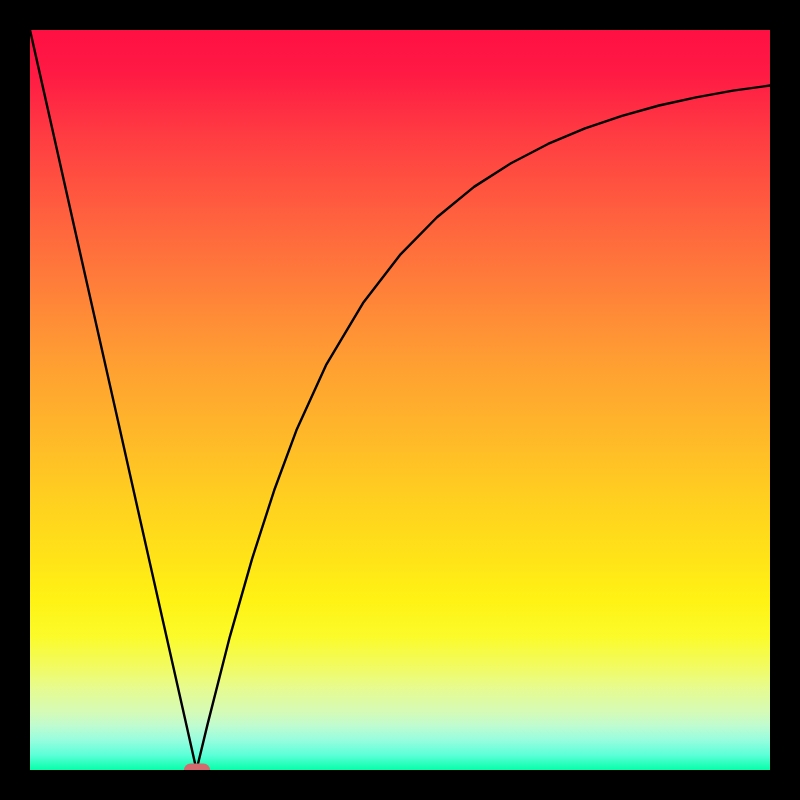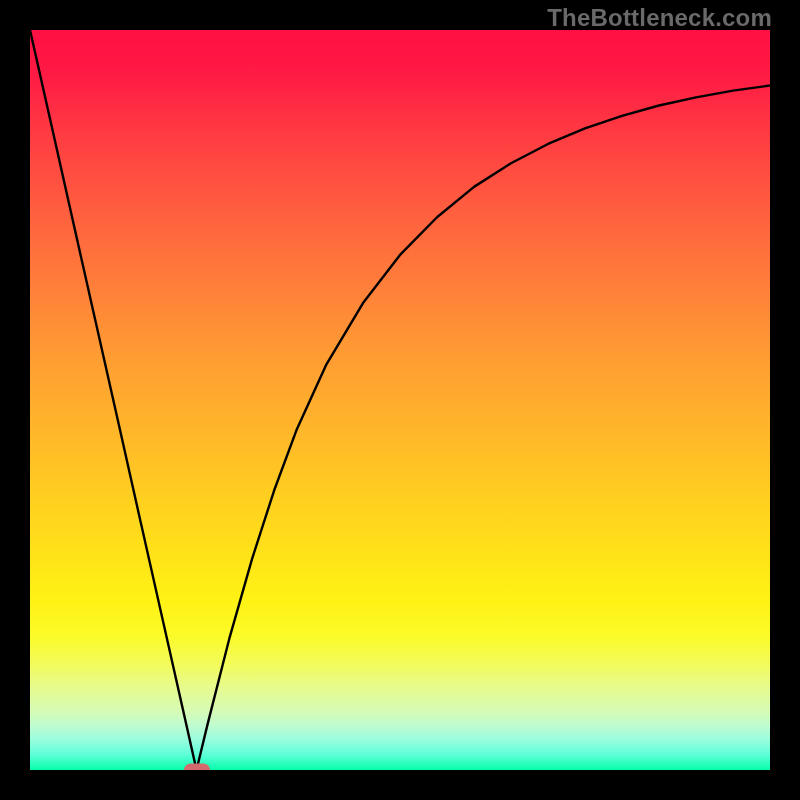--- a/index.html
+++ b/index.html
@@ -69,21 +69,20 @@
     border-radius: 7px;
     background: #d46a6d;
     transform: translate(-50%, -50%);
     z-index: 3;
   }
 </style>
 </head>
 <body>
 
 <div class="frame">
-  <div class="watermark">TheBottleneck.com</div>
 
   <div class="plot-area">
     <div class="gradient"></div>
     <svg class="curve" viewBox="0 0 740 740" preserveAspectRatio="none">
       <path id="curve-path" fill="none" stroke="#000" stroke-width="2.4" stroke-linejoin="round" stroke-linecap="round" d="M0.00 0.00 L22.20 98.42 L44.40 197.58 L66.60 296.00 L88.80 394.42 L111.00 493.58 L133.20 592.00 L155.40 690.42 L166.50 740.00 L177.60 694.12 L199.80 606.80 L222.00 529.10 L244.20 460.28 L266.40 400.34 L296.00 335.22 L333.00 273.06 L370.00 224.96 L407.00 187.22 L444.00 156.88 L481.00 133.20 L518.00 113.96 L555.00 98.42 L592.00 85.84 L629.00 75.48 L666.00 67.34 L703.00 60.68 L740.00 55.50"></path>
     </svg>
     <div id="marker" class="marker" style="left: 166.5px; top: 740px; background: rgb(212, 106, 109);"></div>
   </div>
 </div>
 

